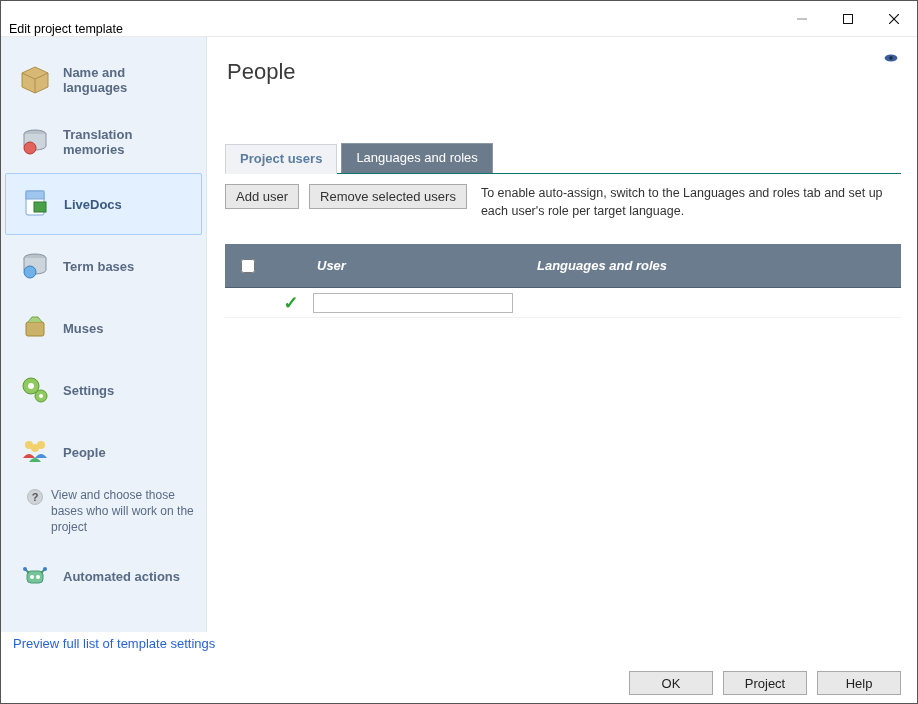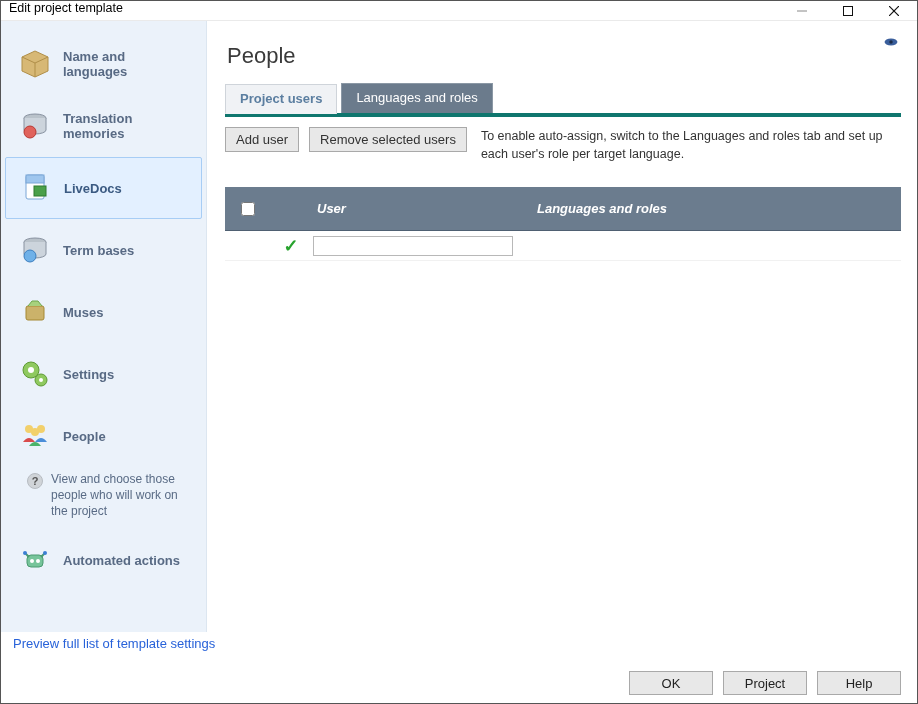--- a/index.html
+++ b/index.html
@@ -1,40 +1,40 @@
 <!DOCTYPE html>
 <html><head>
 <meta charset="utf-8">
 <style>
   * { box-sizing: border-box; }
   html, body { margin:0; padding:0; font-family: "Segoe UI", Tahoma, sans-serif; font-size:13px; color:#222; background:#fff; }
   .window { width:918px; height:704px; border:1px solid #555; display:flex; flex-direction:column; background:#fff; position:relative; }
 
   
-  .titlebar { height:20px; display:flex; align-items:flex-start; justify-content:space-between; background:#fff; border-bottom:1px solid #eaeaea; padding-left:8px; }
+  .titlebar { height:36px; display:flex; align-items:flex-end; justify-content:space-between; background:#fff; border-bottom:1px solid #eaeaea; padding-left:8px; }
   .titlebar .title { font-size:12.5px; color:#000; }
   .titlebar .controls { display:flex; height:100%; }
   .titlebar .ctrl { width:46px; height:100%; display:flex; align-items:center; justify-content:center; color:#111; }
   .titlebar .ctrl svg { width:10px; height:10px; }
 
   
   .body { flex:1; display:flex; overflow:hidden; }
   .sidebar { width:206px; background:#ebf2fa; border-right:1px solid #dce6f0; padding-top:12px; display:flex; flex-direction:column; }
   .nav-item { display:flex; align-items:center; gap:12px; padding:14px 12px 14px 14px; color:#586a84; font-weight:600; font-size:13px; cursor:pointer; border:1px solid transparent; border-left:none; border-right:none; margin:0 4px; border-radius:2px; }
   .nav-item.selected { background:#e3f0ff; border:1px solid #a7cdf5; color:#3b5a82; border-radius:2px; }
   .nav-item .icon { width:32px; height:32px; flex-shrink:0; display:flex; align-items:center; justify-content:center; }
   .nav-desc { display:flex; gap:8px; padding:4px 12px 10px 50px; color:#596b85; font-size:12px; }
   .nav-desc .qicon { width:16px; height:16px; border-radius:50%; background:#d0d4d8; border:1px solid #b7bcc2; display:flex; align-items:center; justify-content:center; font-size:11px; color:#555; font-weight:bold; flex-shrink:0; margin-top:2px; margin-left:-24px; }
   .nav-desc .text { line-height:1.35; }
 
   
   .main { flex:1; display:flex; flex-direction:column; padding:18px 16px 8px 18px; position:relative; }
   .page-title { font-size:22px; color:#3a3a3a; margin:4px 0 14px 2px; }
   .eye-icon { position:absolute; top:14px; right:16px; width:20px; height:20px; }
-  .tabstrip { display:flex; border-bottom:4px solid #0f766e; margin-bottom:10px; }
+  .tabstrip { display:flex; border-bottom:1px solid #0f766e; margin-bottom:10px;margin-top:44px; }
   .tab { padding:6px 14px 7px; font-size:13px; background:#6b7b8c; color:#fff; border:1px solid #8b98a5; border-bottom:none; margin-right:4px; cursor:pointer; }
   .tab.active { background:#f0f2f5; color:#5b7ea0; border:1px solid #cfd4da; border-bottom:1px solid #f0f2f5; position:relative; top:1px; font-weight:600; }
 
   .toolbar-row { display:flex; align-items:flex-start; gap:10px; margin-bottom:24px; }
   .btn-small { background:#e8e8e8; border:1px solid #a9a9a9; padding:4px 10px; font-size:13px; color:#333; cursor:pointer; }
   .hint { flex:1; font-size:12.5px; color:#333; line-height:1.45; padding-left:4px; }
 
   
   .table { border:0; width:100%; }
   .table-header { display:flex; background:#6b7c8e; color:#fff; font-style:italic; font-weight:600; font-size:13px; height:44px; align-items:center; border-bottom:1px solid #4f6072; }
@@ -163,21 +163,21 @@
             <circle cx="22" cy="9" r="4" fill="#f2d06b"></circle>
               <path d="M16 22 q6 -8 12 0" fill="#4b8ed9"></path>
             <circle cx="16" cy="12" r="4" fill="#f2d06b"></circle>
               <path d="M10 26 q6 -8 12 0" fill="#4bb36a"></path>
           </svg>
         </span>
         <span>People</span>
       </div>
       <div class="nav-desc">
         <span class="qicon">?</span>
-        <span class="text">View and choose those people who will work on the project</span>
+        <span class="text">View and choose those bases who will work on the project</span>
       </div>
 
       <div class="nav-item">
         <span class="icon">
           <svg width="32" height="32" viewBox="0 0 32 32">
               <rect x="8" y="10" width="16" height="12" rx="4" fill="#76c49a" stroke="#4a9a70"></rect>
               <circle cx="13" cy="16" r="2" fill="#fff"></circle>
               <circle cx="19" cy="16" r="2" fill="#fff"></circle>
               <line x1="6" y1="8" x2="10" y2="12" stroke="#4a9a70" stroke-width="2"></line>
               <line x1="26" y1="8" x2="22" y2="12" stroke="#4a9a70" stroke-width="2"></line>

